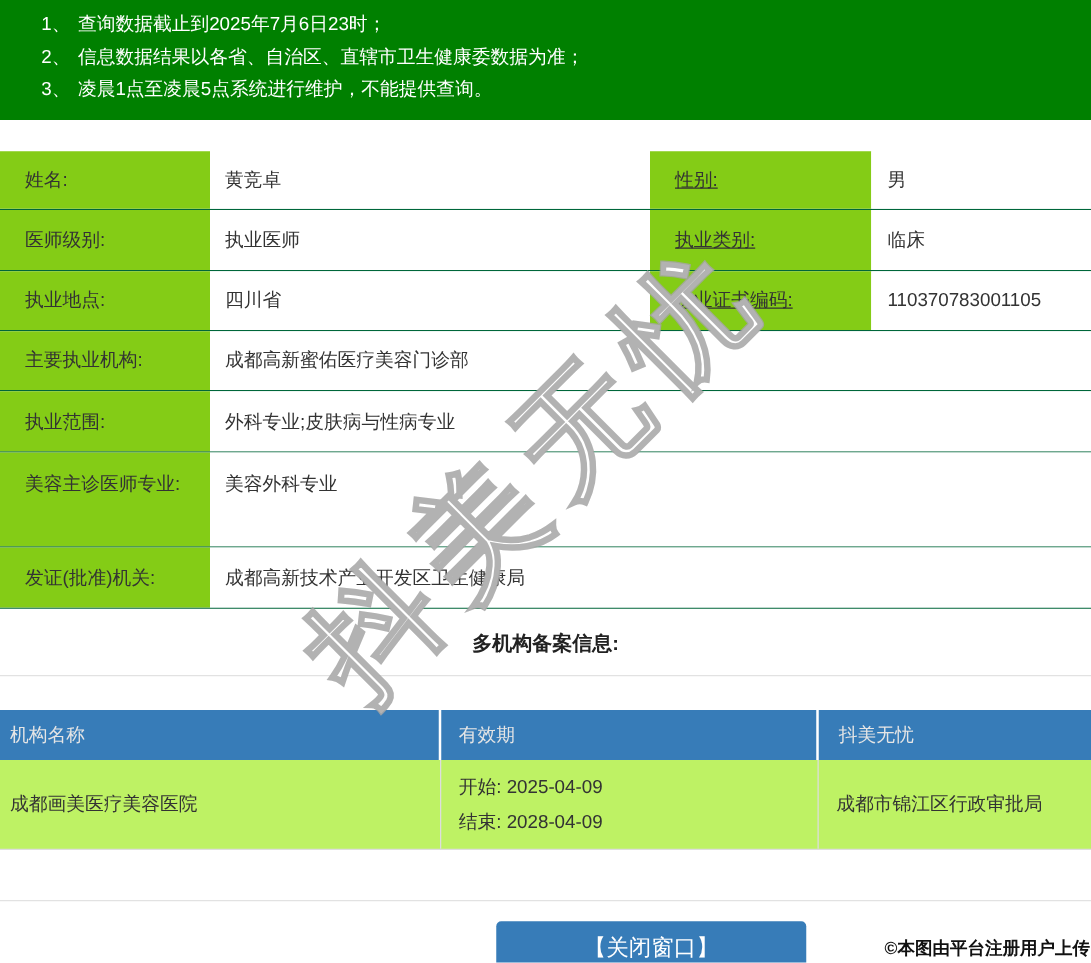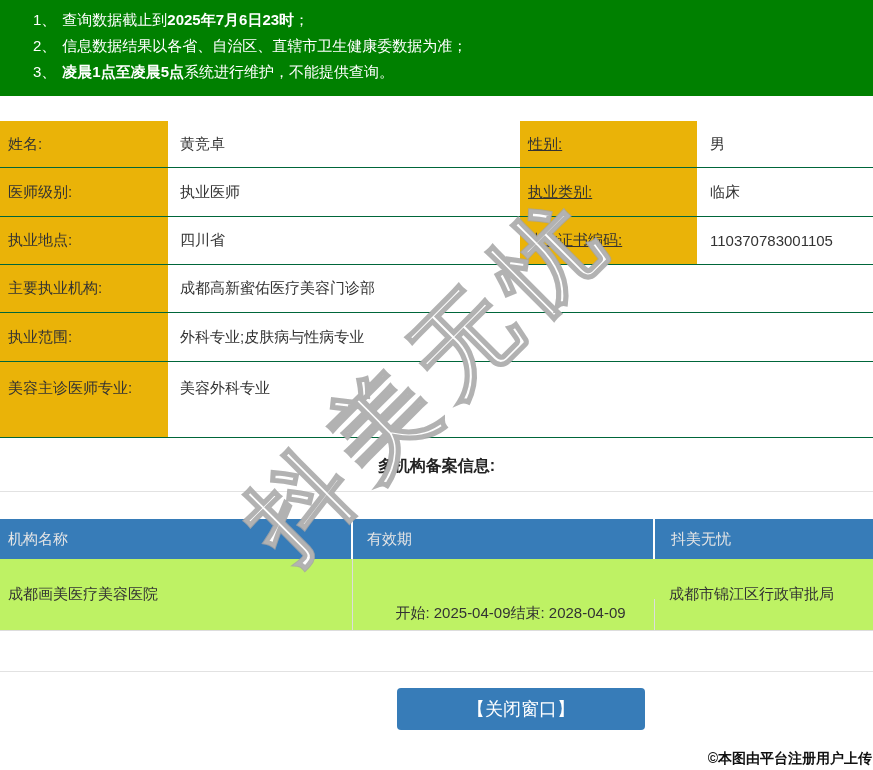--- a/index.html
+++ b/index.html
@@ -9,26 +9,26 @@
     font-family:"Liberation Sans","DejaVu Sans",sans-serif;
     color:#333;
   }
   
   .notice-header{
     width:873px;height:96px;background:#008000;color:#ffffff;
     box-sizing:border-box;padding:7px 0 0 33px;
   }
   .notice-line{font-size:15px;line-height:26px;white-space:nowrap;}
   .notice-line .num{margin-right:6px;}
-  .notice-line .b{font-weight:bold;margin-top:16px;}
+  .notice-line .b{font-weight:normal;margin-top:16px;}
   
   .profile{width:873px;margin-top:25px;}
   .p-row{display:flex;border-bottom:1px solid #00663a;box-sizing:border-box;align-items:stretch;}
   .cell{display:flex;align-items:center;box-sizing:border-box;font-size:15px;}
-  .lbl{background:#eab308;padding-left:8px;}
+  .lbl{background:#84cc16;padding-left:20px;}
   .lbl1{width:168px;}
   .val1{width:352px;padding-left:12px;background:#fff;}
   .lbl2{width:177px;text-decoration:underline;}
   .val2{flex:1;padding-left:13px;background:#fff;}
   .valwide{flex:1;padding-left:12px;background:#fff;}
   .h47{height:47px;} .h49{height:49px;} .h48{height:48px;} .h76{height:76px;}
   .top-align{align-items:flex-start;padding-top:12px;line-height:27px;}
   .lbl .wrap{display:block;width:150px;line-height:27px;}
   
   .section-title{
@@ -38,21 +38,21 @@
   
   .filing{width:873px;margin-top:27px;}
   .f-head{display:flex;height:40px;background:#377cb8;color:#e5e5e5;}
   .f-head .fc{display:flex;align-items:center;box-sizing:border-box;font-size:15px;}
   .fc1{width:353px;padding-left:8px;border-right:2px solid #fff;}
   .fc2{width:302px;padding-left:14px;border-right:2px solid #fff;}
   .fc3{flex:1;padding-left:16px;}
   .f-row{display:flex;height:71px;border-bottom:1px solid #ddd;background:#bef264;}
   .f-row .fc{box-sizing:border-box;font-size:15px;display:flex;}
   .f-row .fc1{align-items:center;border-right:1px solid #ddd;}
-  .f-row .fc2{flex-direction:row;justify-content:center;border-right:1px solid #ddd;line-height:28px;margin-top:40px;}
+  .f-row .fc2{flex-direction:column;justify-content:center;border-right:1px solid #ddd;line-height:28px;}
   .f-row .fc3{align-items:center;padding-left:14px;}
   
   .footer-rule{border:none;border-top:1px solid #e2e2e2;margin:40px 0 0 0;}
   .close-btn{
     display:block;margin:16px 0 0 397px;width:248px;height:42px;
     background:#377cb8;color:#fff;border:none;border-radius:4px;
     font-size:18px;font-family:inherit;cursor:pointer;
   }
   
   .watermark{
@@ -110,20 +110,24 @@
   <div class="p-row h49">
     <div class="cell lbl lbl1">执业范围:</div>
     <div class="cell valwide">外科专业;皮肤病与性病专业</div>
   </div>
   <div class="p-row h76">
     <div class="cell lbl lbl1 top-align">
         <span class="wrap">美容主诊医师专业:</span>
       </div>
     <div class="cell valwide top-align">美容外科专业</div>
   </div>
+  <div class="p-row h49">
+    <div class="cell lbl lbl1">发证(批准)机关:</div>
+    <div class="cell valwide">成都高新技术产业开发区卫生健康局</div>
+  </div>
 </div>
 
 <div class="section-title">多机构备案信息:</div>
 <hr class="thin-rule">
 
 <div class="filing">
   <div class="f-head">
     <div class="fc fc1">机构名称</div>
     <div class="fc fc2">有效期</div>
     <div class="fc fc3">抖美无忧</div>

